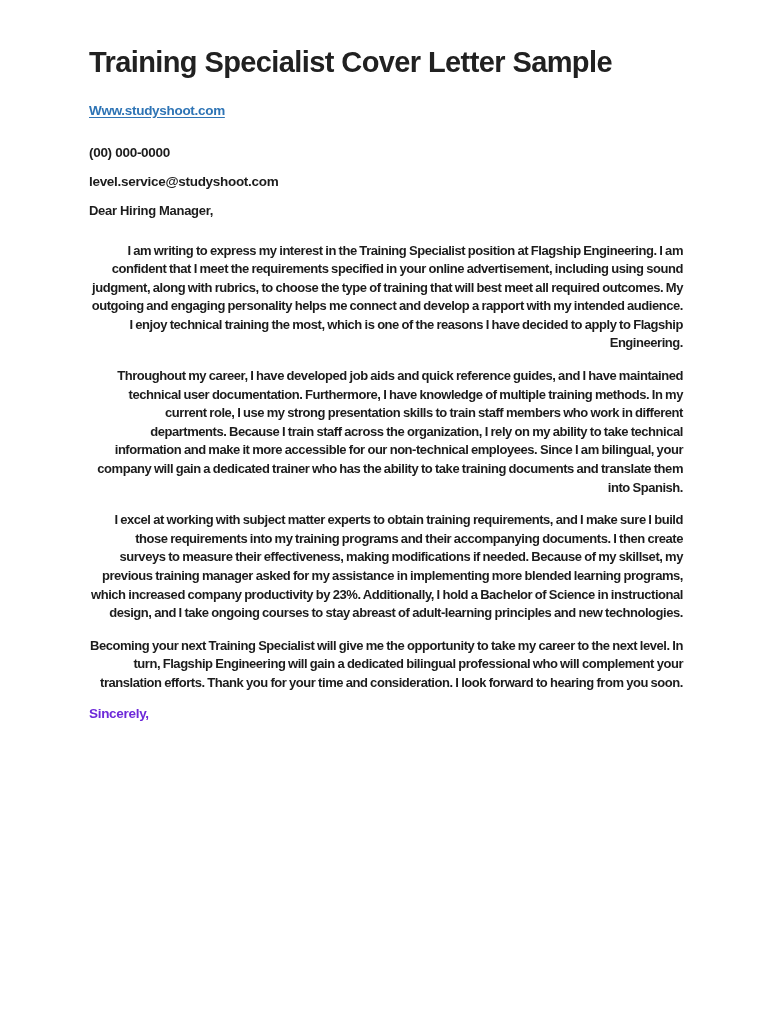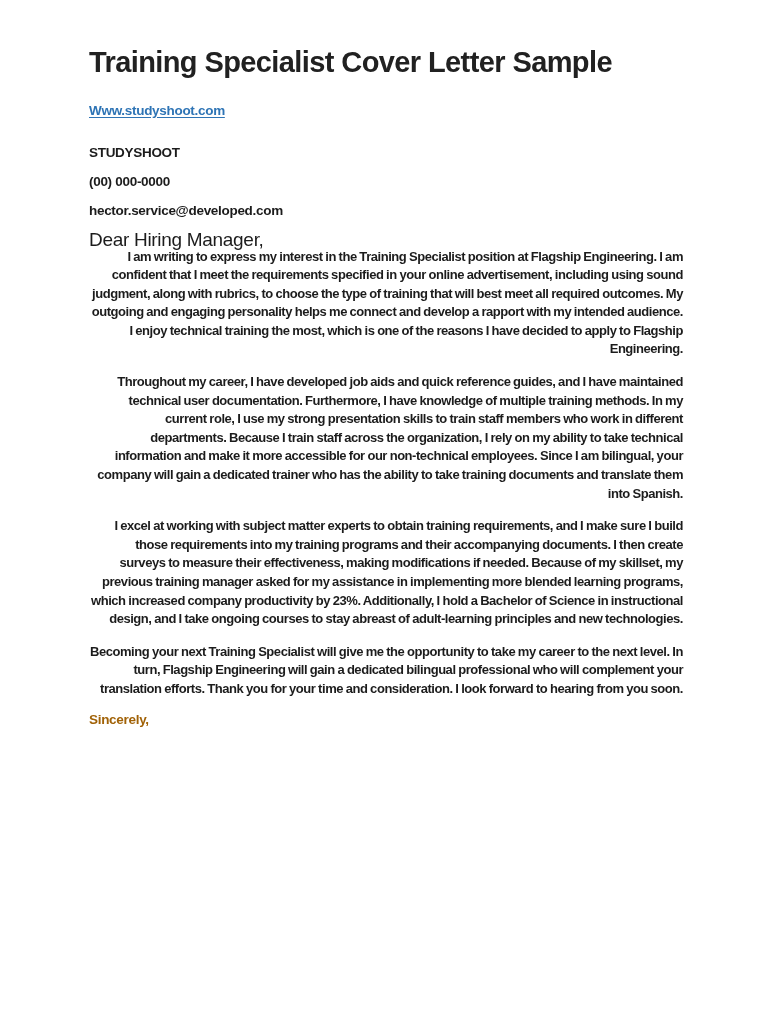--- a/index.html
+++ b/index.html
@@ -39,59 +39,58 @@
   }
   .contact-line {
     font-size: 13.5px;
     line-height: 14.5px;
     font-weight: 700;
     letter-spacing: -0.3px;
     color: #1c1c1c;
     margin-bottom: 14.5px;
   }
   .salutation {
-    font-size: 19px;
+    font-size: 13px;
     line-height: 14.5px;
-    font-weight: 400;
+    font-weight: 700;
     letter-spacing: -0.3px;
     color: #1c1c1c;
-    margin-bottom: 0;
+    margin-bottom: 23px;
   }
   .body-paragraph {
     width: 594px;
     font-size: 13px;
     line-height: 18.6px;
     font-weight: 700;
     letter-spacing: -0.45px;
     word-spacing: -0.5px;
     color: #1c1c1c;
     margin-bottom: 14px;
     text-align: right;
   }
   .closing {
     font-size: 13.5px;
     line-height: 14.5px;
     font-weight: 700;
     letter-spacing: -0.3px;
-    color: #a16207;
+    color: #6d28d9;
   }
 </style>
 </head>
 <body>
 
 <div class="doc-page">
 
   <h1 class="doc-title">Training Specialist Cover Letter Sample</h1>
 
   <a class="site-link">Www.studyshoot.com</a>
 
   <div class="contact-block">
-    <div class="contact-line">STUDYSHOOT</div>
     <div class="contact-line">(00) 000-0000</div>
-    <div class="contact-line">hector.service@developed.com</div>
+    <div class="contact-line">level.service@studyshoot.com</div>
   </div>
 
   <div class="salutation">Dear Hiring Manager,</div>
 
   <div class="letter-body">
     <p class="body-paragraph">I am writing to express my interest in the Training Specialist position at Flagship Engineering. I am confident that I meet the requirements specified in your online advertisement, including using sound judgment, along with rubrics, to choose the type of training that will best meet all required outcomes. My outgoing and engaging personality helps me connect and develop a rapport with my intended audience. I enjoy technical training the most, which is one of the reasons I have decided to apply to Flagship Engineering.</p>
     <p class="body-paragraph">Throughout my career, I have developed job aids and quick reference guides, and I have maintained technical user documentation. Furthermore, I have knowledge of multiple training methods. In my current role, I use my strong presentation skills to train staff members who work in different departments. Because I train staff across the organization, I rely on my ability to take technical information and make it more accessible for our non-technical employees. Since I am bilingual, your company will gain a dedicated trainer who has the ability to take training documents and translate them into Spanish.</p>
     <p class="body-paragraph">I excel at working with subject matter experts to obtain training requirements, and I make sure I build those requirements into my training programs and their accompanying documents. I then create surveys to measure their effectiveness, making modifications if needed. Because of my skillset, my previous training manager asked for my assistance in implementing more blended learning programs, which increased company productivity by 23%. Additionally, I hold a Bachelor of Science in instructional design, and I take ongoing courses to stay abreast of adult-learning principles and new technologies.</p>
     <p class="body-paragraph">Becoming your next Training Specialist will give me the opportunity to take my career to the next level. In turn, Flagship Engineering will gain a dedicated bilingual professional who will complement your translation efforts. Thank you for your time and consideration. I look forward to hearing from you soon.</p>
   </div>

